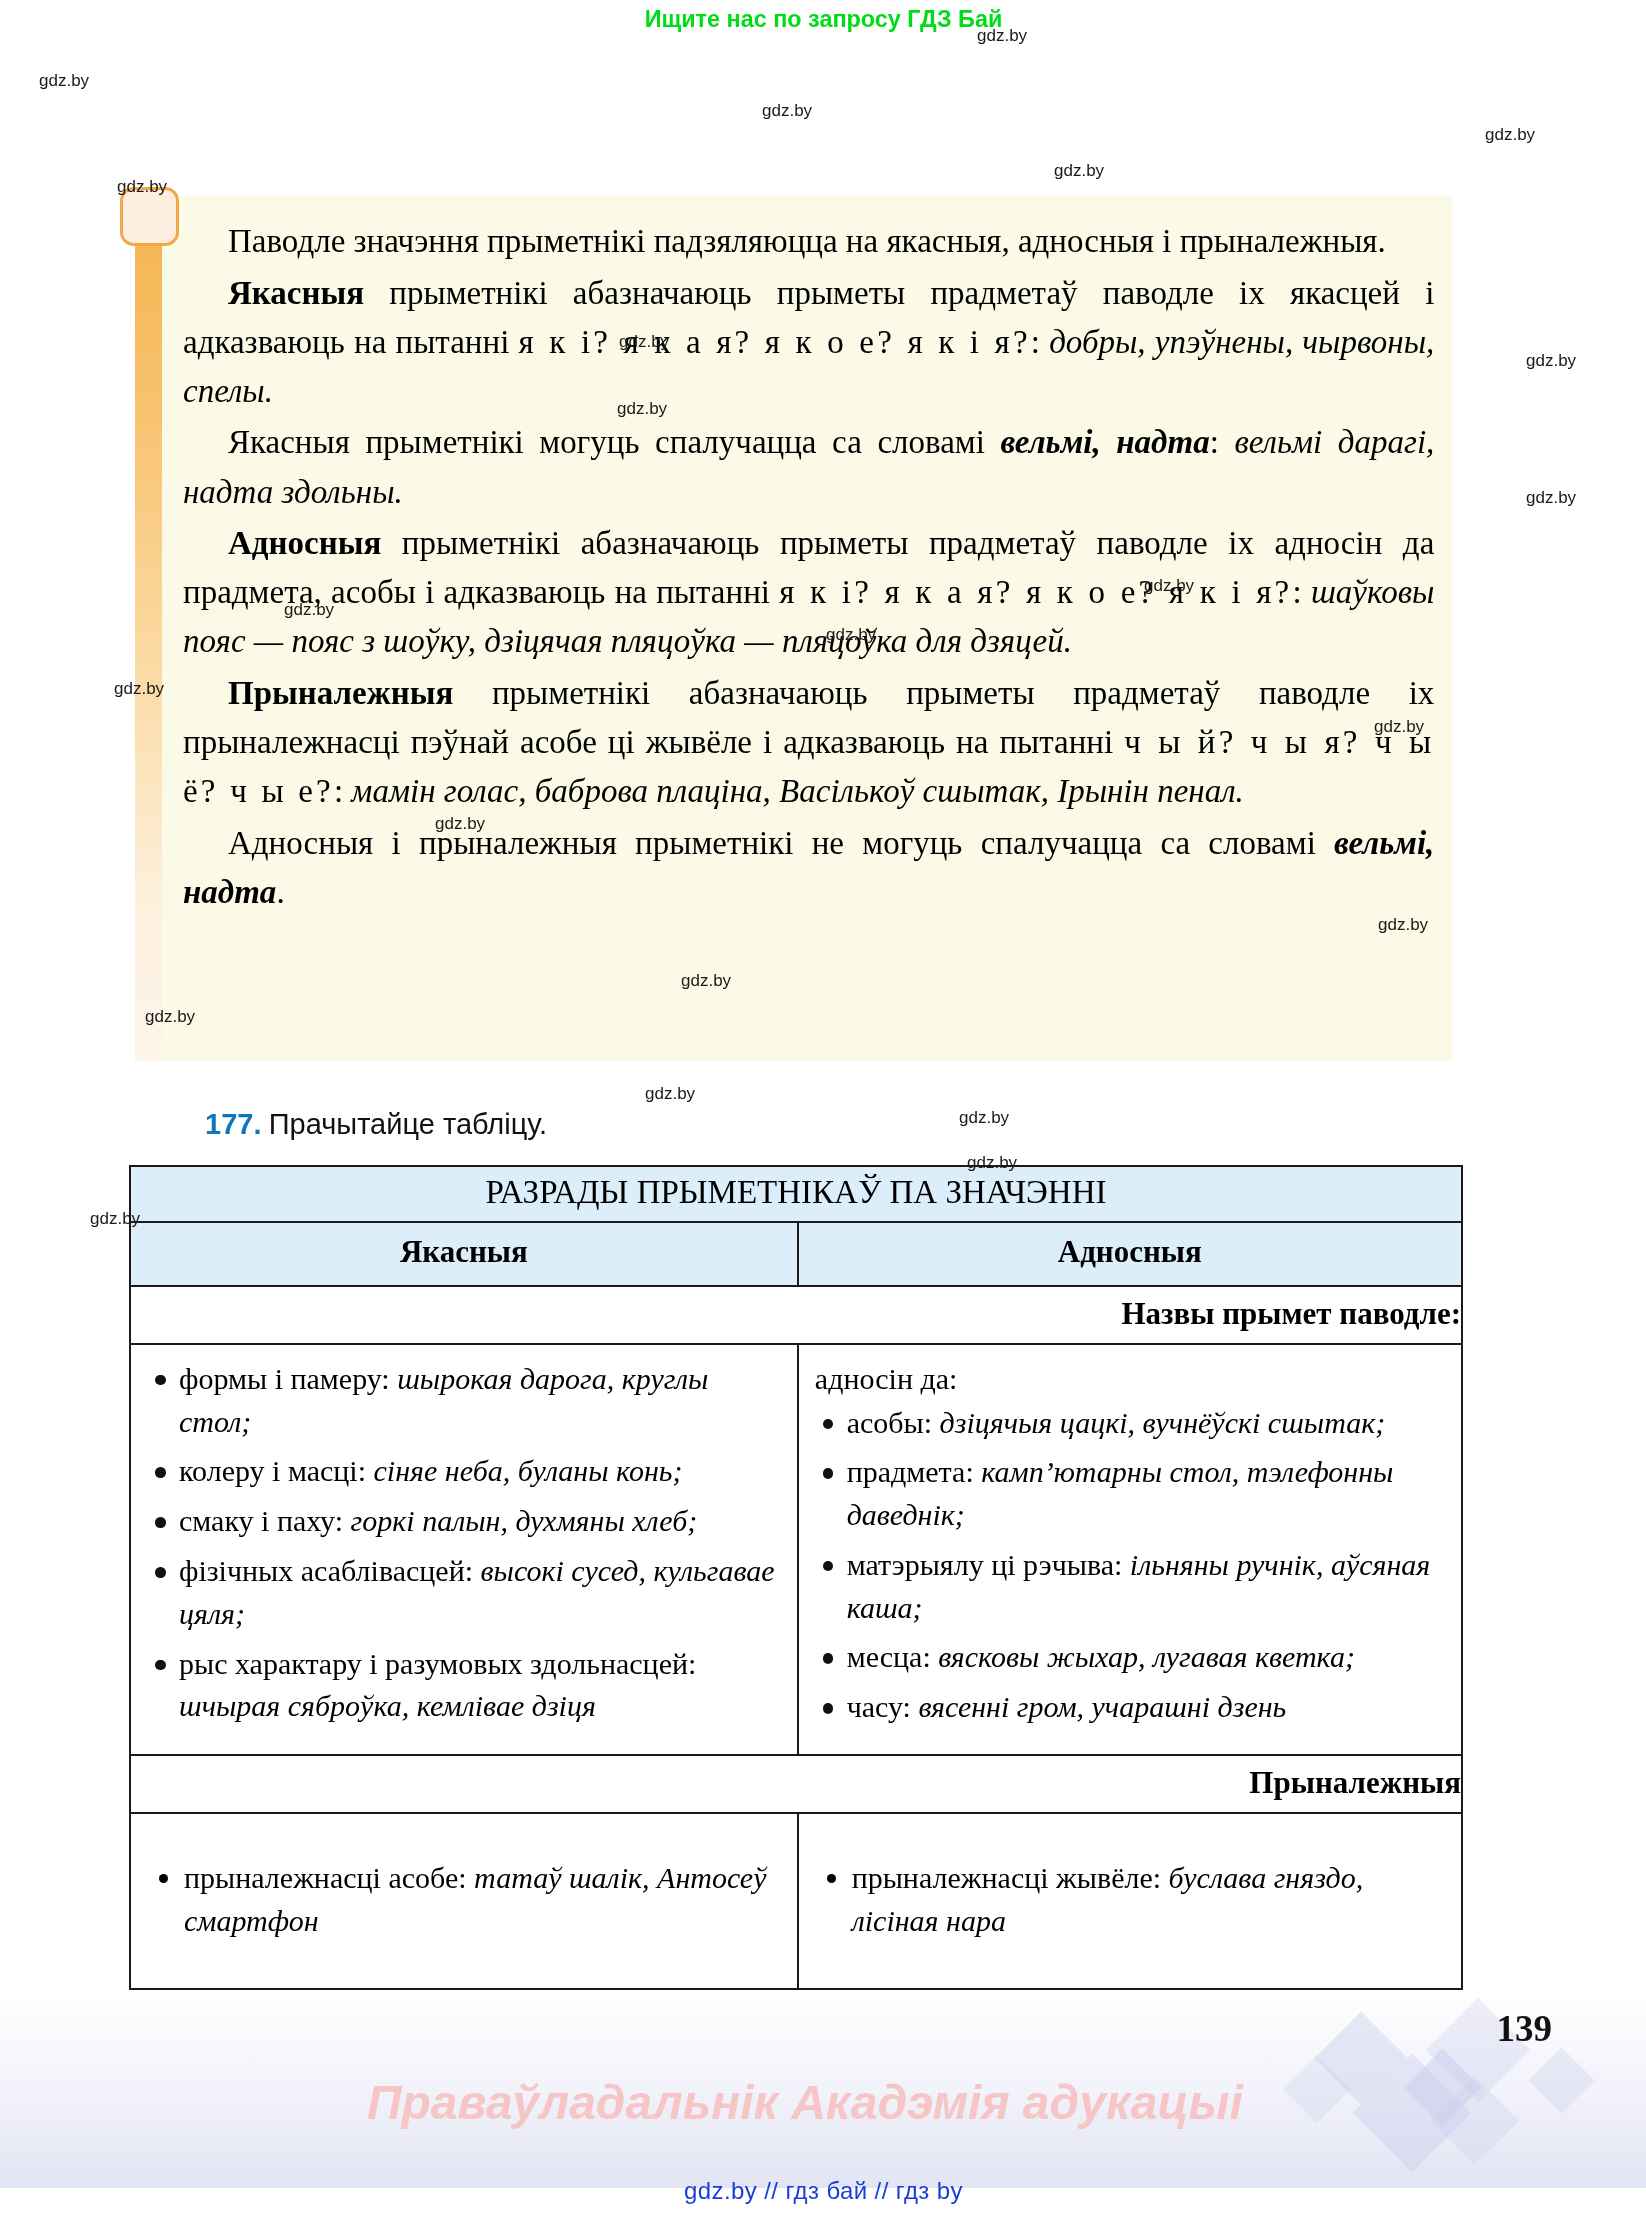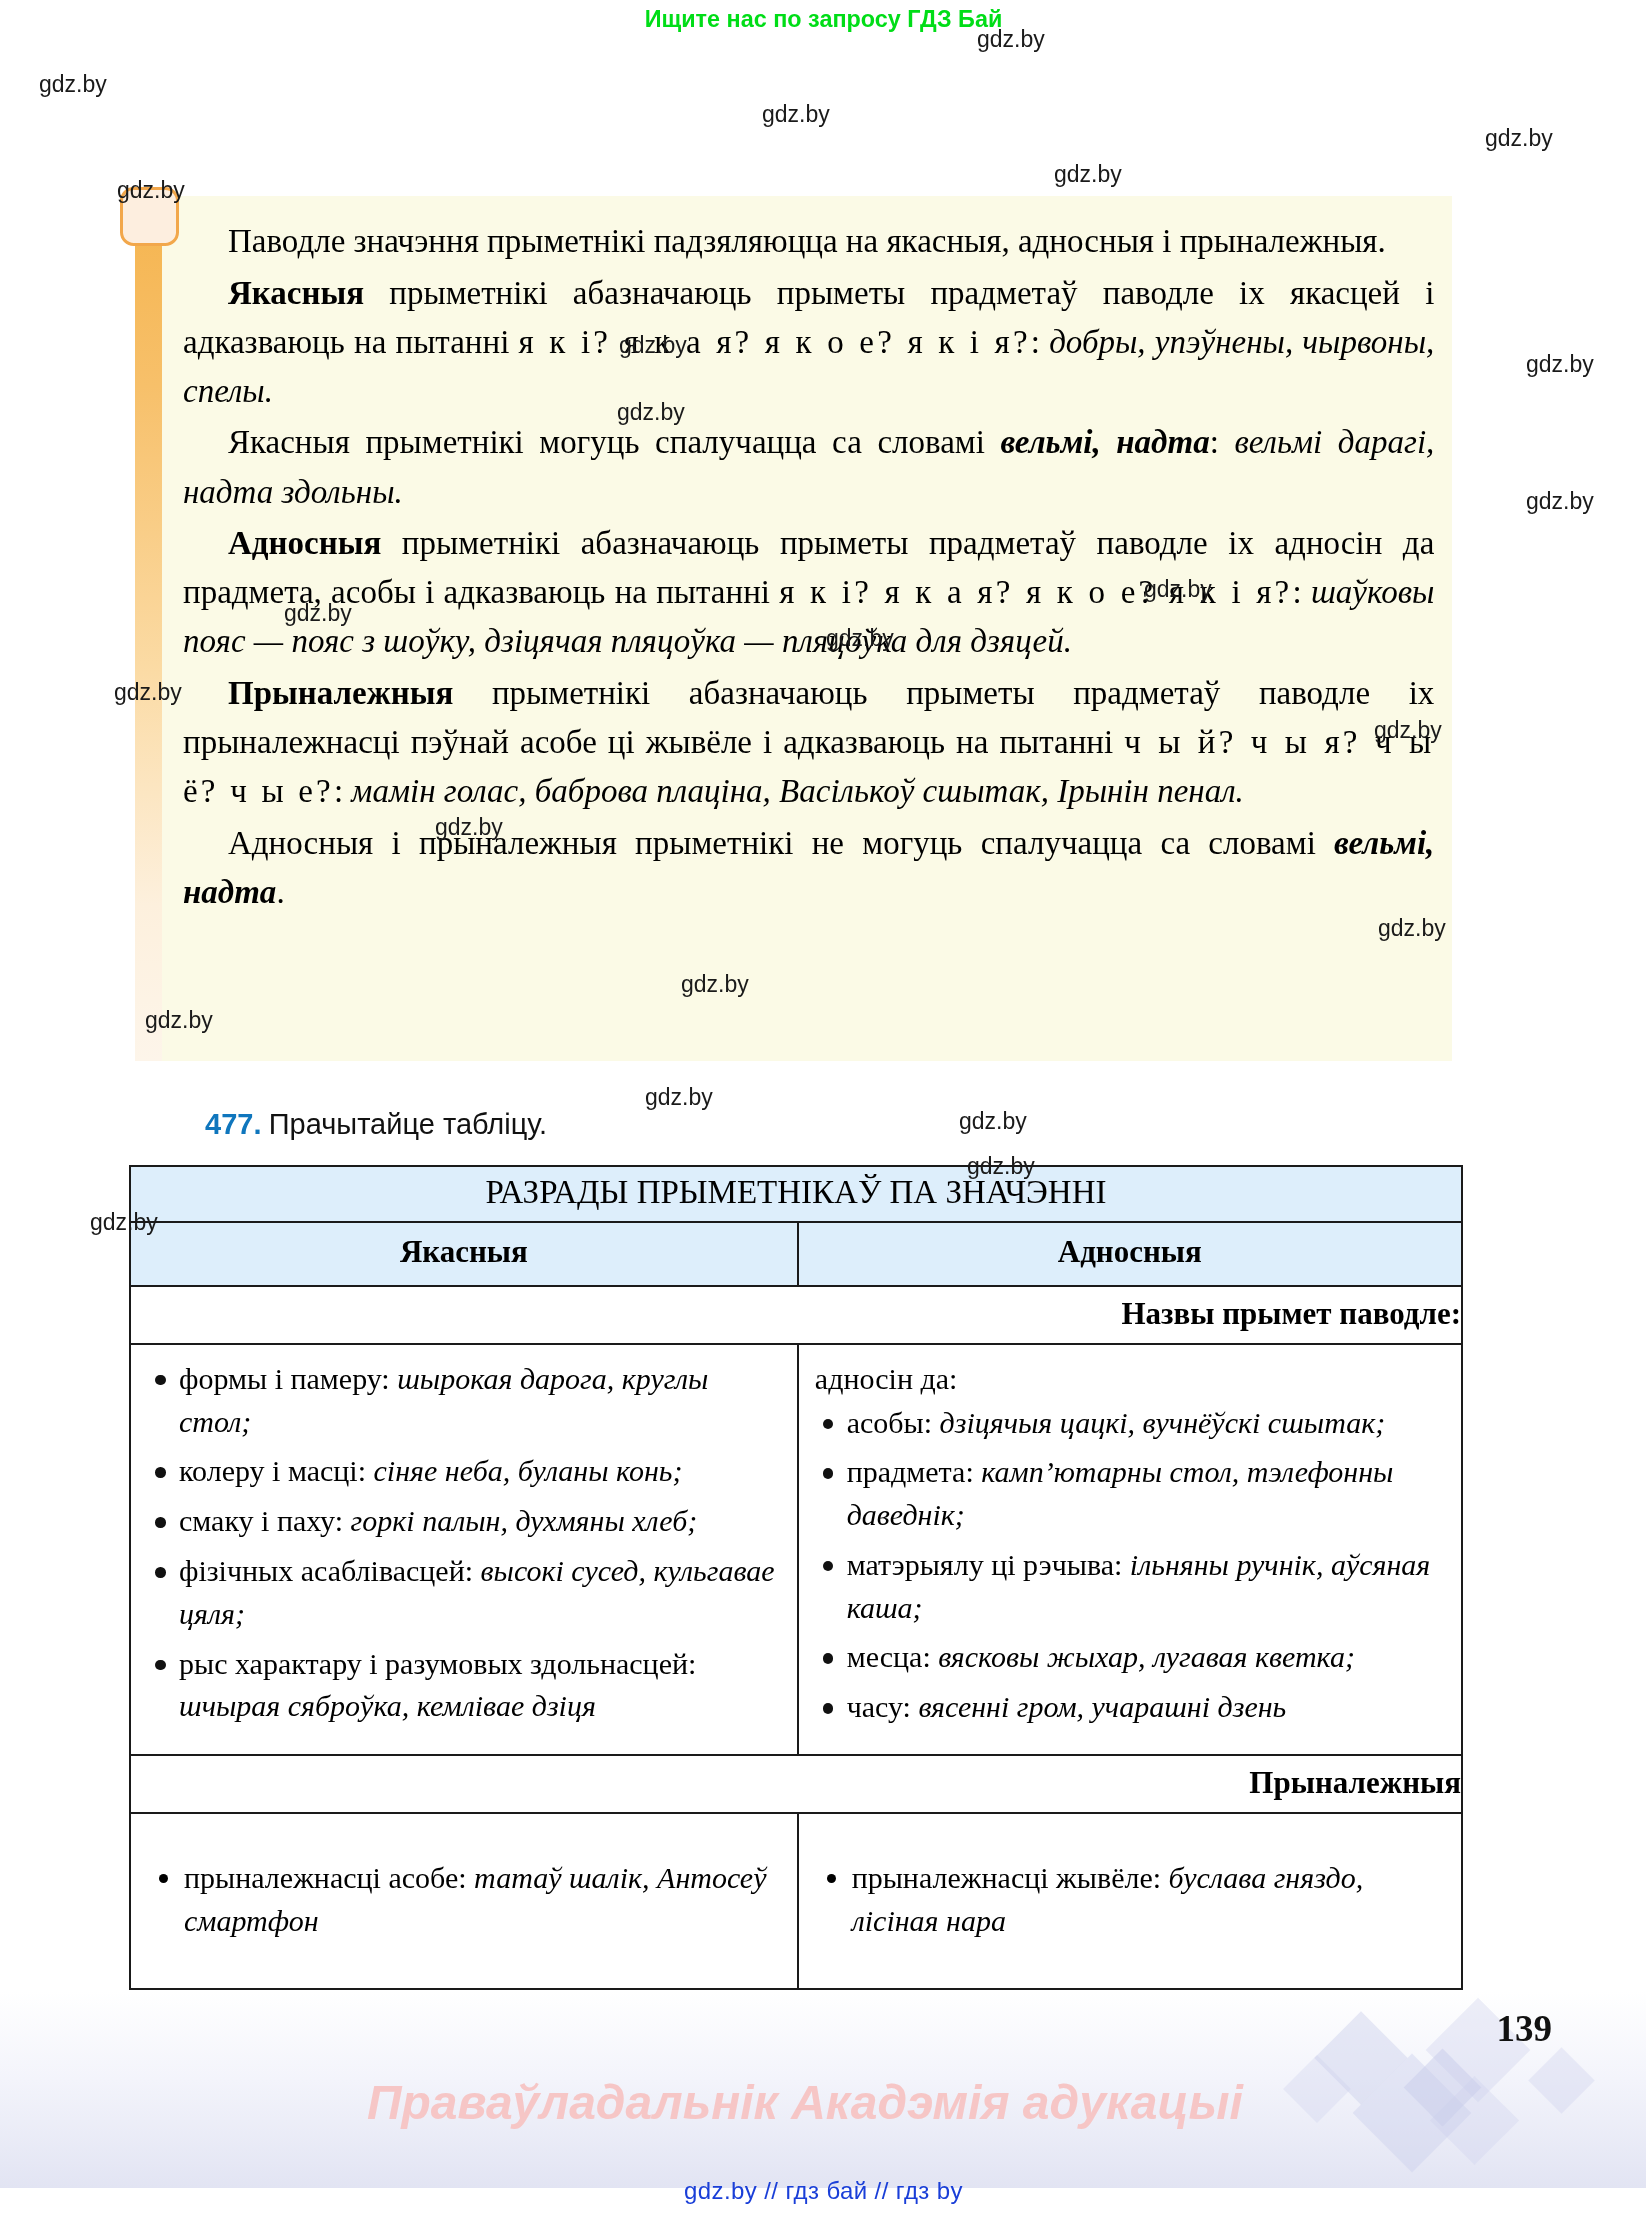--- a/index.html
+++ b/index.html
@@ -18,21 +18,21 @@
     height: 2216px;
     overflow: hidden;
     background: #ffffff;
   }
 
   
   .wm {
     position: absolute;
     font-family: "Liberation Sans", sans-serif;
     color: #1a1a1a;
-    font-size: 23px;
+    font-size: 17px;
     white-space: nowrap;
     pointer-events: none;
     z-index: 40;
   }
   .wm-top-green {
     position: absolute;
     top: 6.4px;
     left: 0;
     width: 1647px;
     text-align: center;
@@ -303,21 +303,21 @@
       <p>
         <b>Прыналежныя</b><span> прыметнікі абазначаюць прыметы прадметаў паводле іх прыналежнасці пэўнай асобе ці жывёле і адказваюць на пытанні </span><span class="sp">ч ы й?  ч ы я?  ч ы ё?  ч ы е?</span><span>: </span><i>мамін голас, баброва плаціна, Васількоў сшытак, Ірынін пенал.</i>
       </p>
       <p>
         <span>Адносныя і прыналежныя прыметнікі не могуць спалучацца са словамі </span><b><i>вельмі, надта</i></b><span>.</span>
       </p>
     </div>
   </div>
 
   <div class="exercise">
-    <span class="num">477.</span><span class="txt">Прачытайце табліцу.</span>
+    <span class="num">177.</span><span class="txt">Прачытайце табліцу.</span>
   </div>
 
   <div class="tbl">
 
     <div class="row">
       <div class="cell t-title">РАЗРАДЫ ПРЫМЕТНІКАЎ ПА ЗНАЧЭННІ</div>
     </div>
 
     <div class="row t-sub">
       <div class="cell col-l">Якасныя</div>

